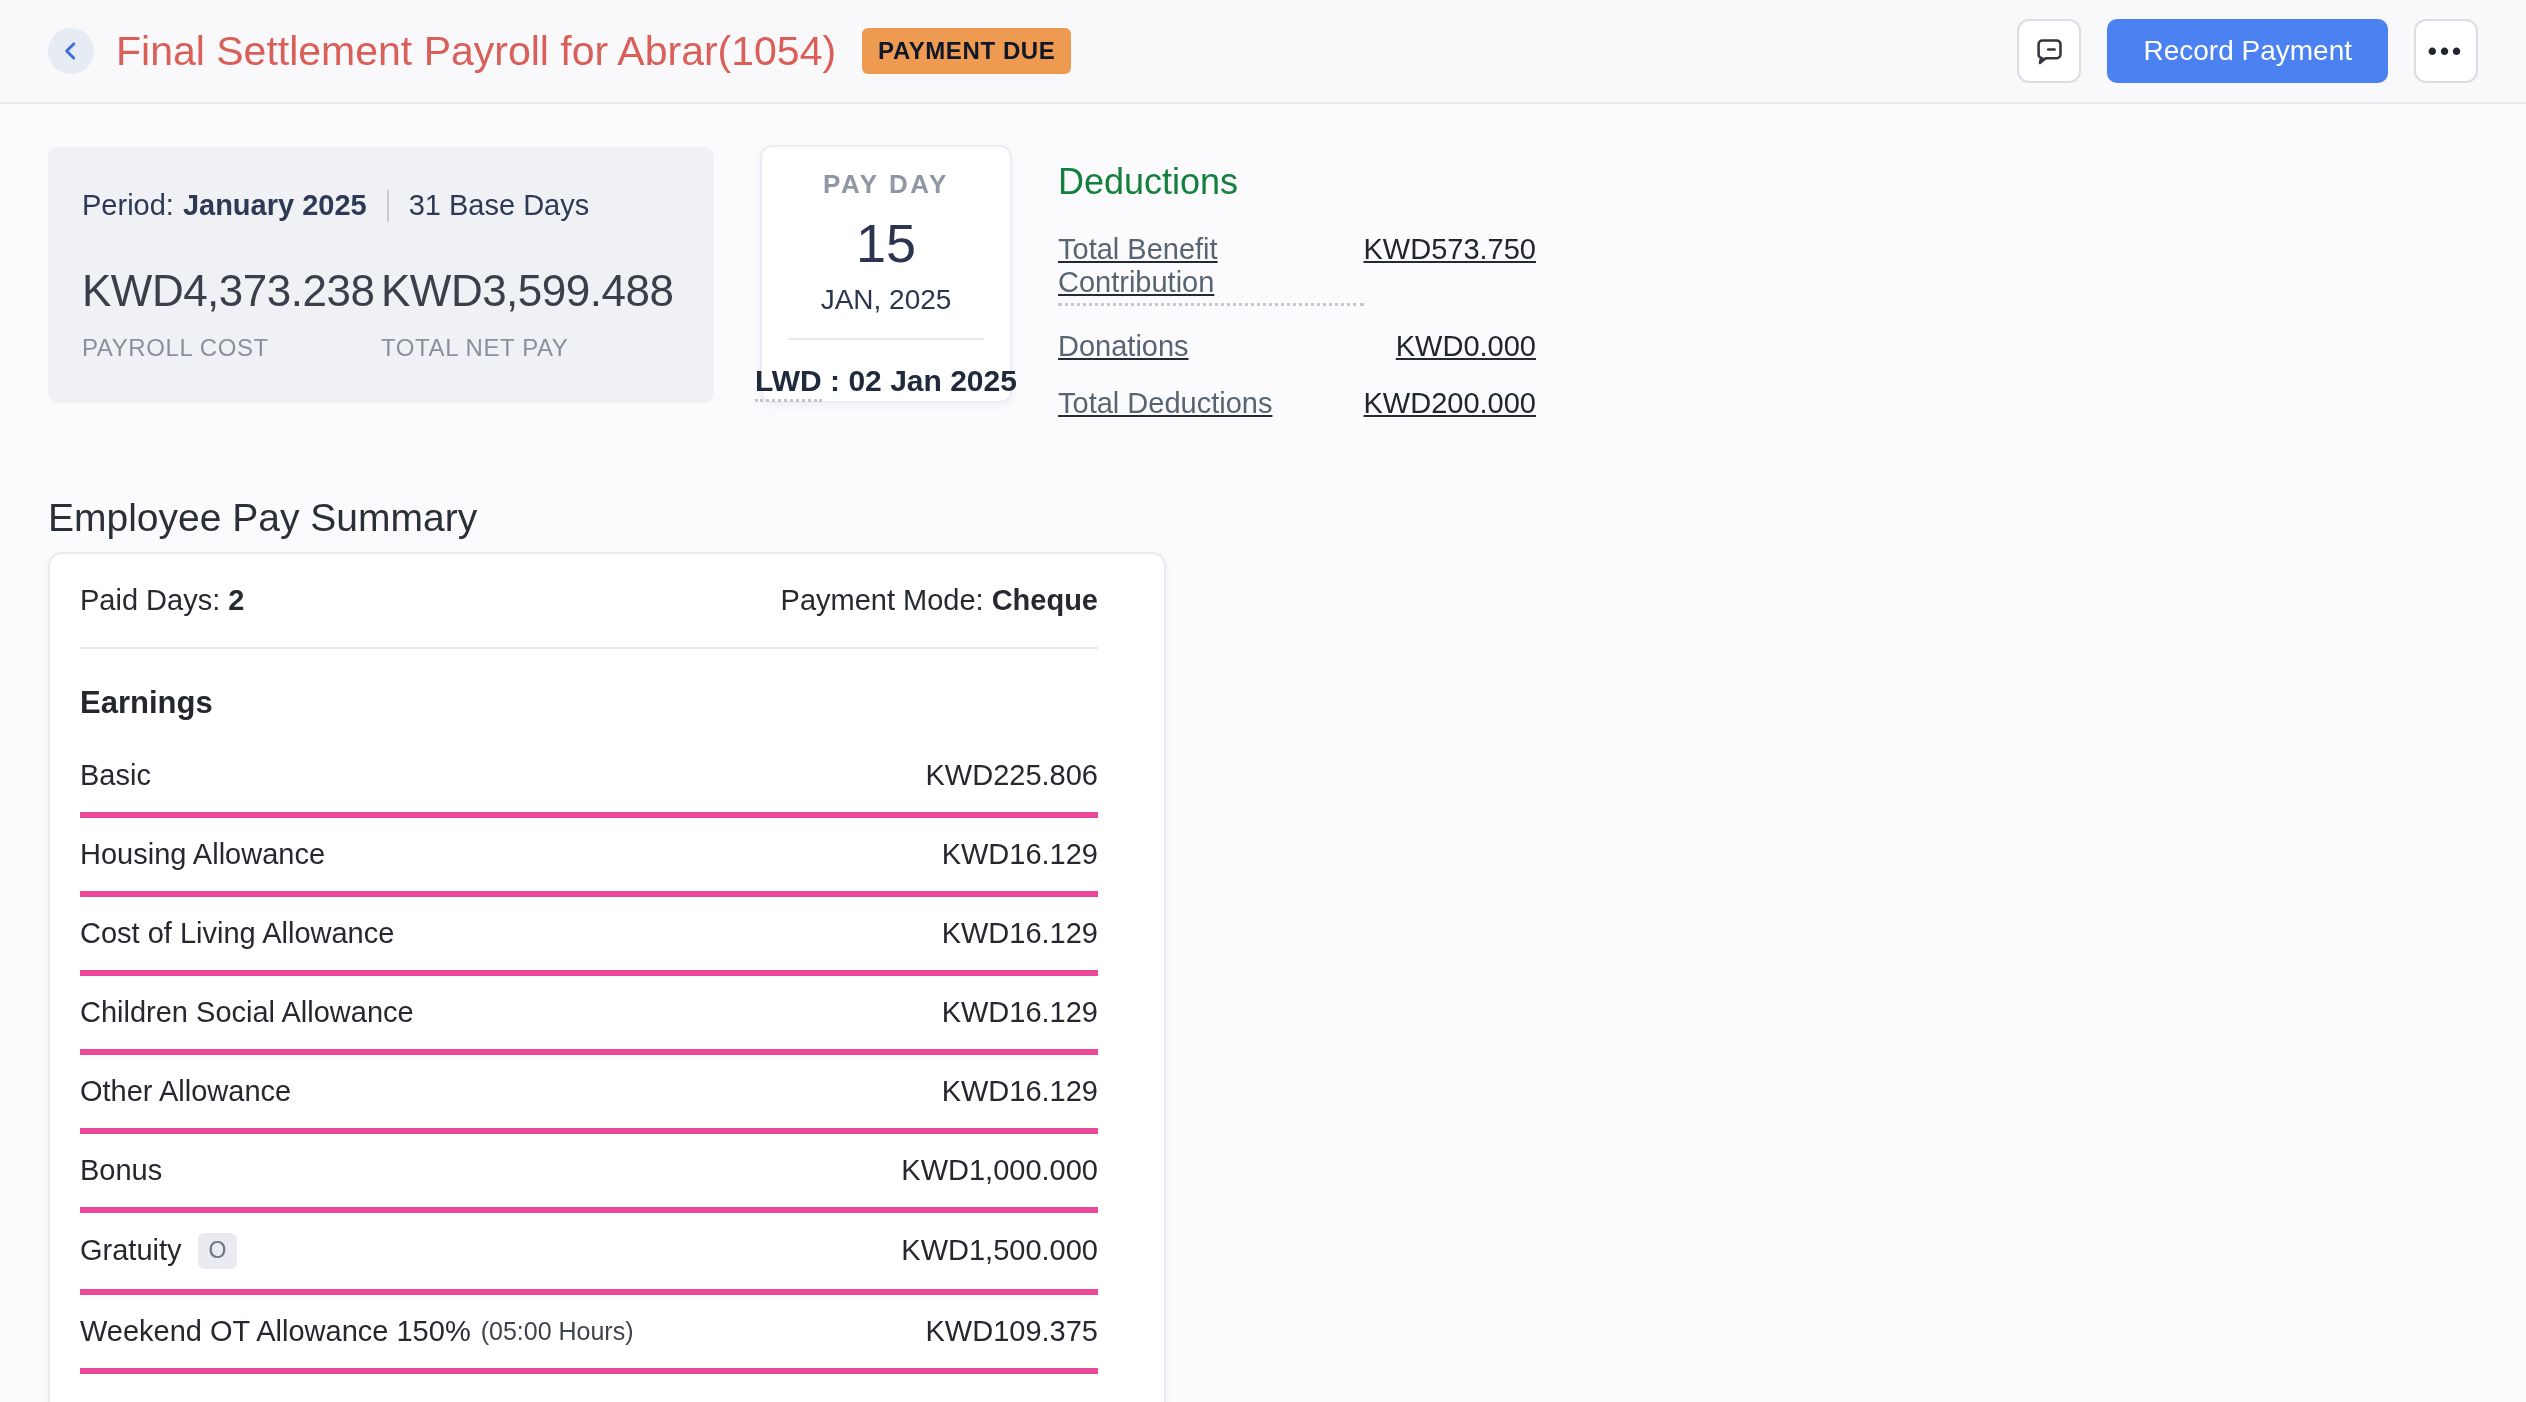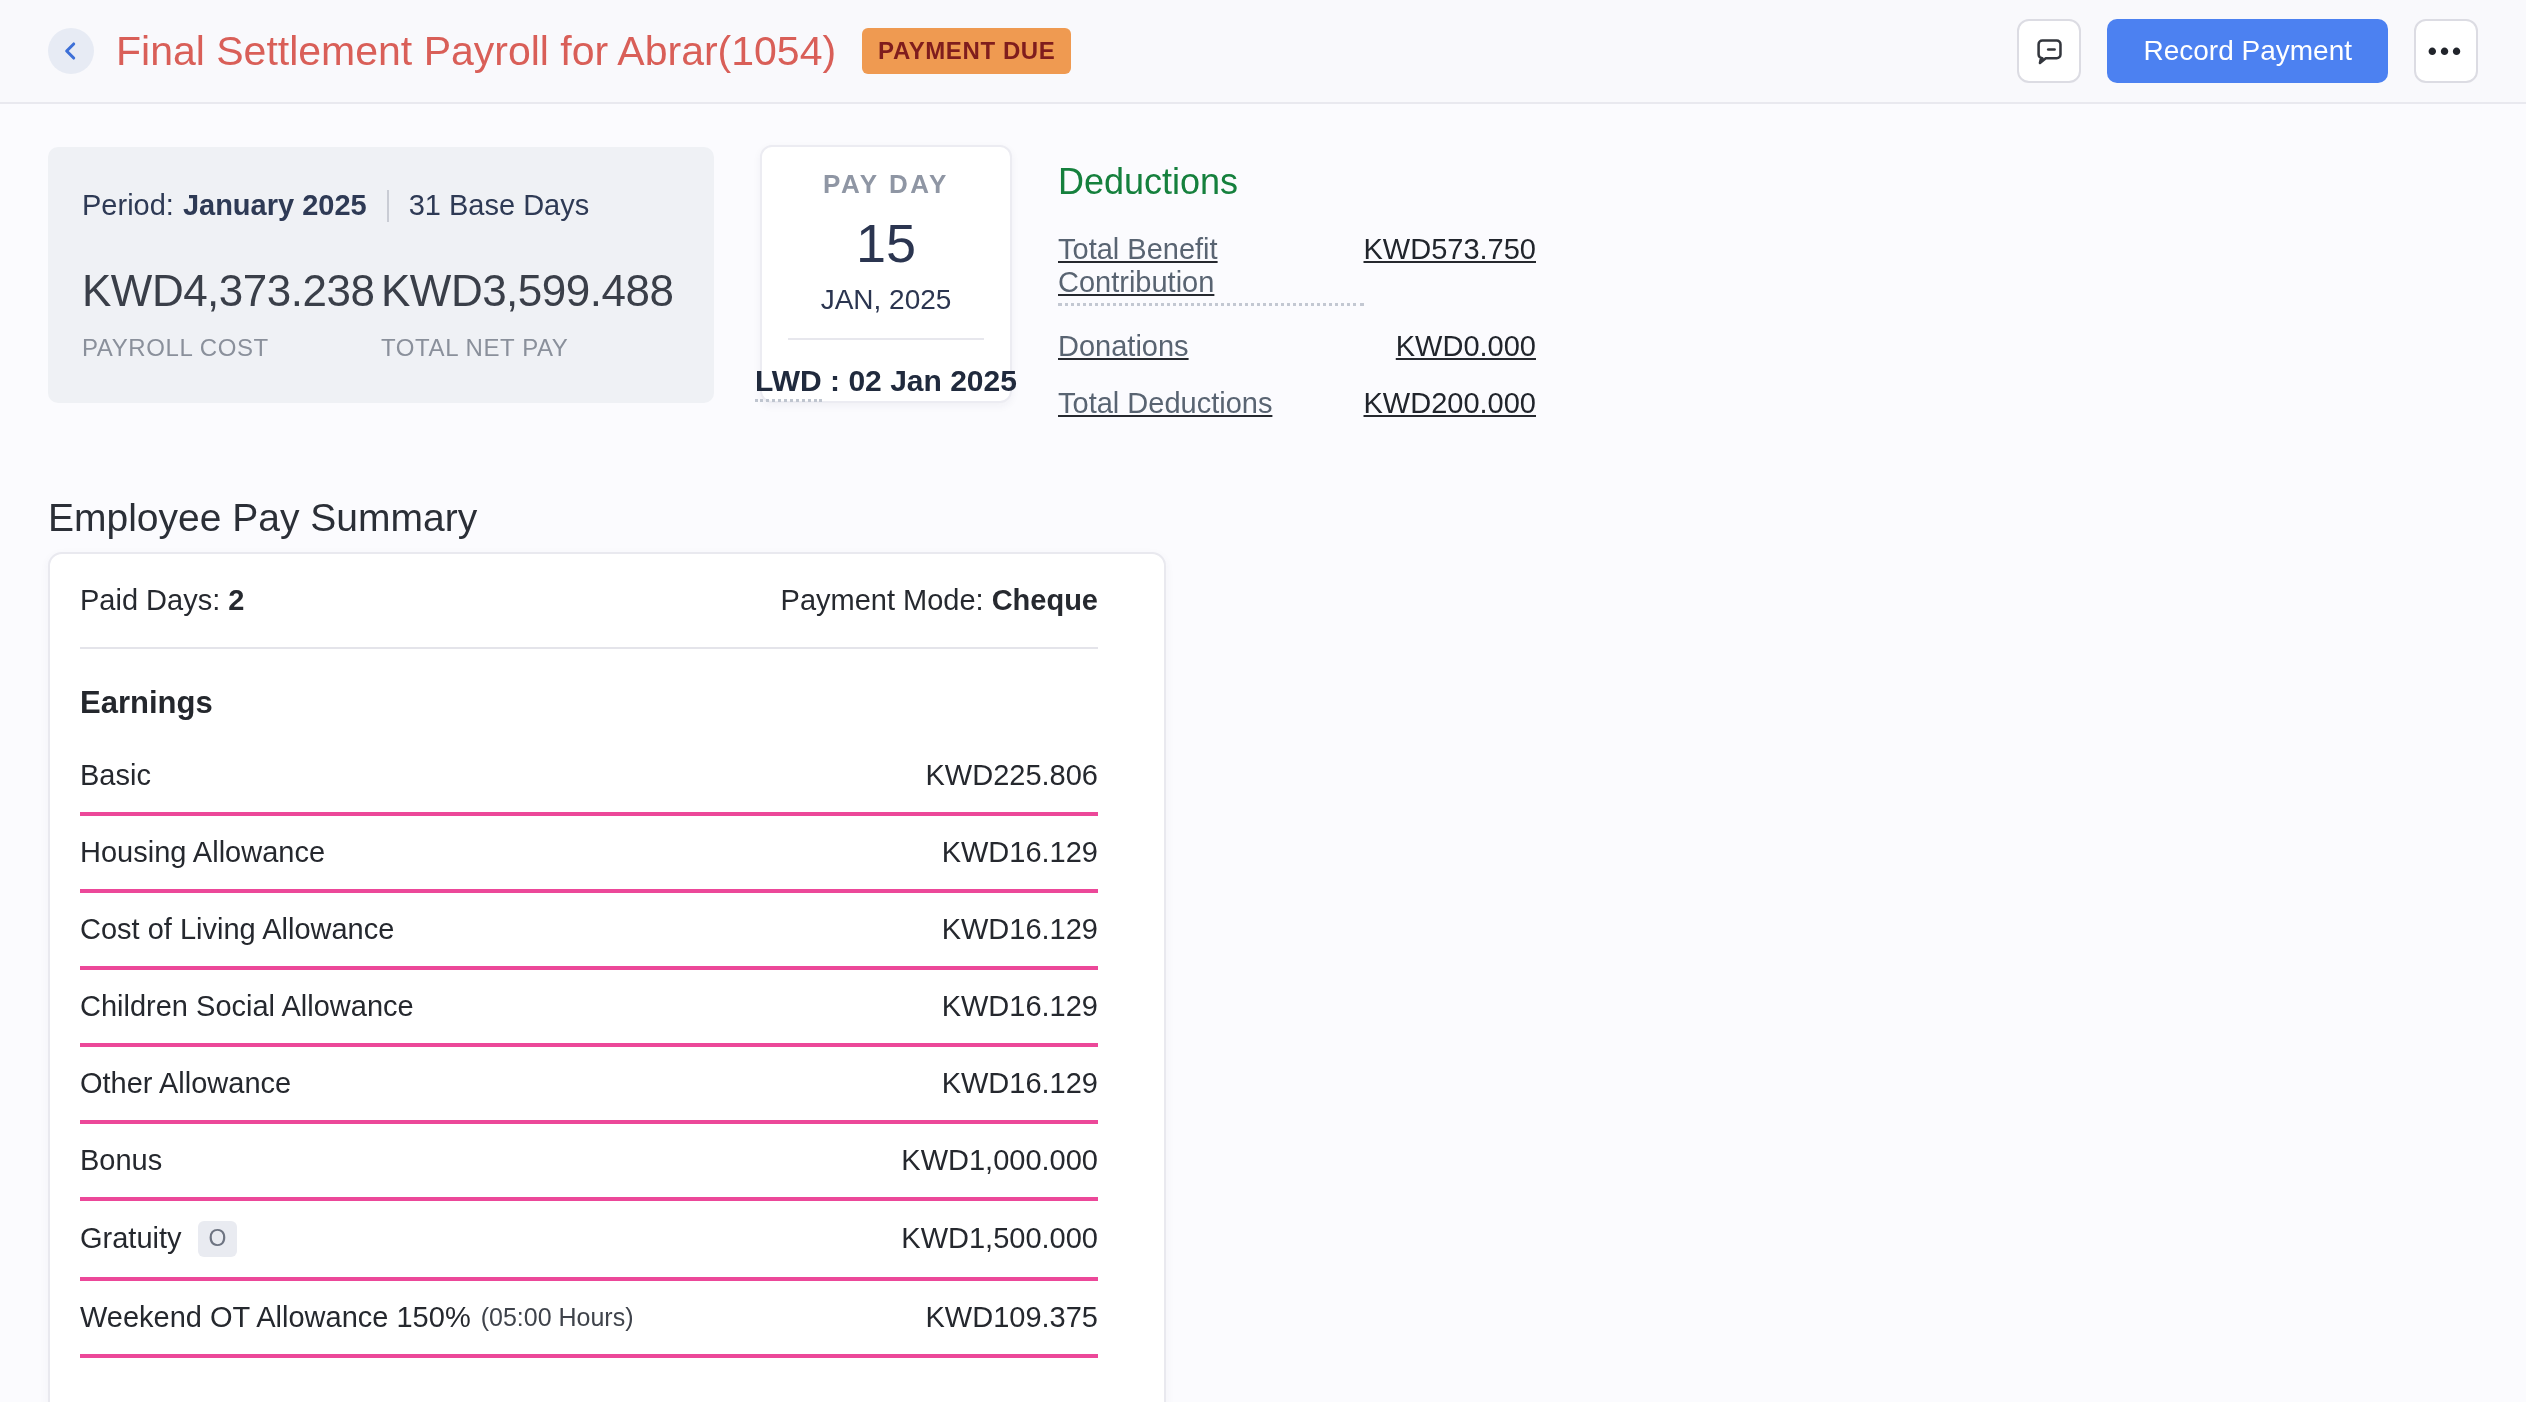--- a/index.html
+++ b/index.html
@@ -10,21 +10,21 @@
   .header {
     height:104px; background:#f9f9fc; border-bottom:2px solid #e9e9ef;
     display:flex; align-items:center; padding:0 48px;
   }
   .back-btn {
     width:46px; height:46px; border-radius:50%; background:#e7ebf4; border:none;
     display:flex; align-items:center; justify-content:center; cursor:pointer; flex:0 0 auto;
   }
   .page-title { font-size:41px; font-weight:500; color:#d95f58; margin-left:22px; white-space:nowrap; }
   .status-badge {
-    margin-left:26px; background:#ef9a51; color:#7f1d1d; font-size:24px; font-weight:700;
+    margin-left:26px; background:#ef9a51; color:#0f172a; font-size:24px; font-weight:700;
     letter-spacing:.6px; padding:9px 16px; border-radius:6px; white-space:nowrap;
   }
   .header-actions { margin-left:auto; display:flex; align-items:center; gap:26px; }
   .icon-btn {
     width:64px; height:64px; background:#ffffff; border:2px solid #dcdce3; border-radius:12px;
     display:flex; align-items:center; justify-content:center; cursor:pointer;
   }
   .primary-btn {
     height:64px; padding:0 36px; background:#4c81f1; color:#fff; border:none; border-radius:10px;
     font-size:28px; font-weight:500; cursor:pointer; font-family:inherit;
@@ -73,21 +73,21 @@
     border:2px solid #e9e9ef; border-radius:14px; box-shadow:0 3px 10px rgba(50,50,90,.05);
     padding:30px 66px 0 30px;
   }
   .card-toprow { display:flex; justify-content:space-between; font-size:29px; color:#26292f; }
   .kv .v { font-weight:700; margin-left:8px; }
   .card-divider { height:2px; background:#e4e4ea; margin-top:30px; }
   .earnings-title { margin-top:36px; font-size:31px; font-weight:700; color:#24272d; }
   .earn-rows { margin-top:18px; }
   .earn-row {
     display:flex; justify-content:space-between; align-items:center;
-    padding:20px 0; border-bottom:4px solid #ec4899; font-size:29px; color:#25282e;
+    padding:20px 0; border-bottom:6px solid #ec4899; font-size:29px; color:#25282e;
   }
   .earn-label { display:flex; align-items:center; }
   .earn-badge {
     margin-left:16px; background:#e9ebf1; color:#6e7482; font-size:23px;
     padding:4px 11px; border-radius:6px; line-height:1.2;
   }
   .earn-note { margin-left:10px; font-size:25px; color:#3f434b; }
   .earn-value { white-space:nowrap; }
 </style>
 </head>

